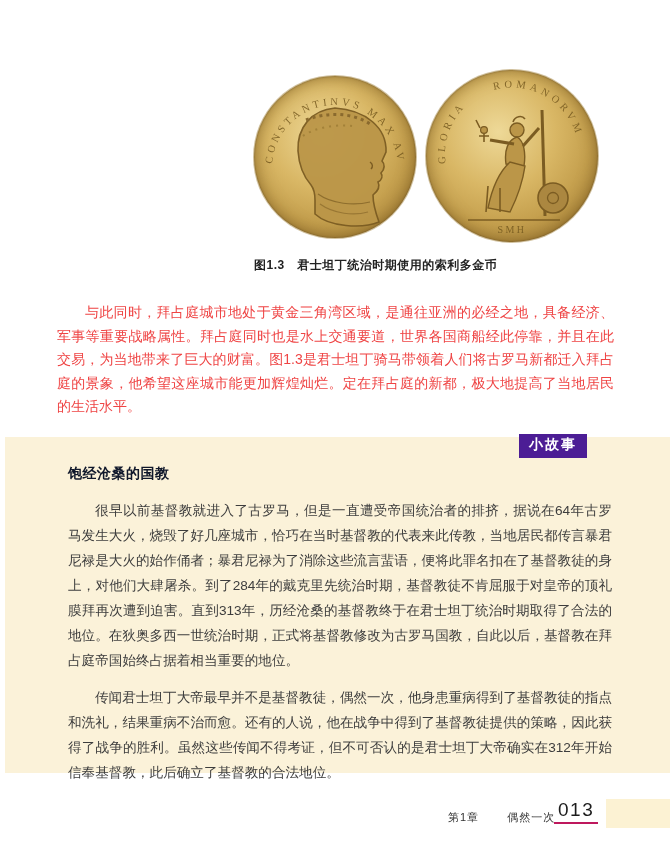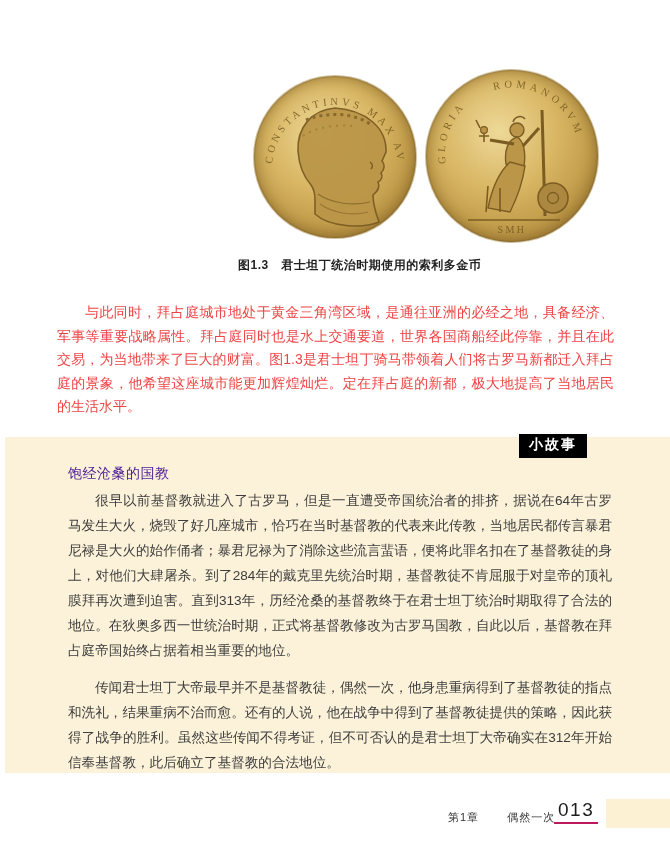--- a/index.html
+++ b/index.html
@@ -13,42 +13,42 @@
     position:absolute; border-radius:50%;
     background: radial-gradient(circle at 42% 36%, #eed998 0%, #d9b765 38%, #c5a04e 62%, #a8833a 86%, #8f6c2c 100%);
     box-shadow: inset 0 0 16px rgba(92,63,12,.55), inset 0 0 2px rgba(60,40,5,.6), 0 0 0 1px #a5854082;
   }
   .coin svg { width:100%; height:100%; display:block; }
   .coin-obverse { left:254px; top:76px; width:162px; height:162px; }
   .coin-reverse { left:426px; top:70px; width:172px; height:172px; }
   .legend-text { font-family:"Liberation Serif","DejaVu Serif",serif; fill:#75591f; opacity:.85; }
   
   .figure-caption {
-    position:absolute; left:238px; top:257px; font-size:12px; font-weight:bold;
+    position:absolute; left:254px; top:257px; font-size:12px; font-weight:bold;
     color:#222; letter-spacing:.5px;
   }
   
   .body-paragraph {
     position:absolute; left:57px; top:301px; width:557px;
     font-size:14px; line-height:23.5px; color:#ef4444;
     text-align:justify; text-indent:28px;
   }
   
   .story-box {
     position:absolute; left:5px; top:437px; width:665px; height:336px;
     background:#fbf2d9; padding:28px 58px 0 63px;
   }
   .story-badge {
     position:absolute; left:514px; top:-3px;
-    background:#000000; color:#ffffff; font-size:14px; font-weight:bold;
+    background:#4c1d95; color:#ffffff; font-size:14px; font-weight:bold;
     padding:2px 10px 4px; letter-spacing:2px;
   }
-  .story-title { font-size:14px; font-weight:normal; color:#4c1d95; letter-spacing:.5px; }
+  .story-title { font-size:14px; font-weight:bold; color:#0f172a; letter-spacing:.5px; }
   .story-paragraph {
-    margin-top:5px; font-size:13.6px; line-height:25px; color:#3d3d3d;
+    margin-top:15px; font-size:13.6px; line-height:25px; color:#3d3d3d;
     text-align:justify; text-indent:27px;
   }
   .story-paragraph + .story-paragraph { margin-top:12px; }
   
   .footer-chapter {
     position:absolute; left:448px; top:810px; font-size:11px; color:#333;
     display:flex; gap:28px; letter-spacing:1px;
   }
   .footer-page-number {
     position:absolute; left:554px; top:799px; font-size:19px; color:#1c1c1c;

